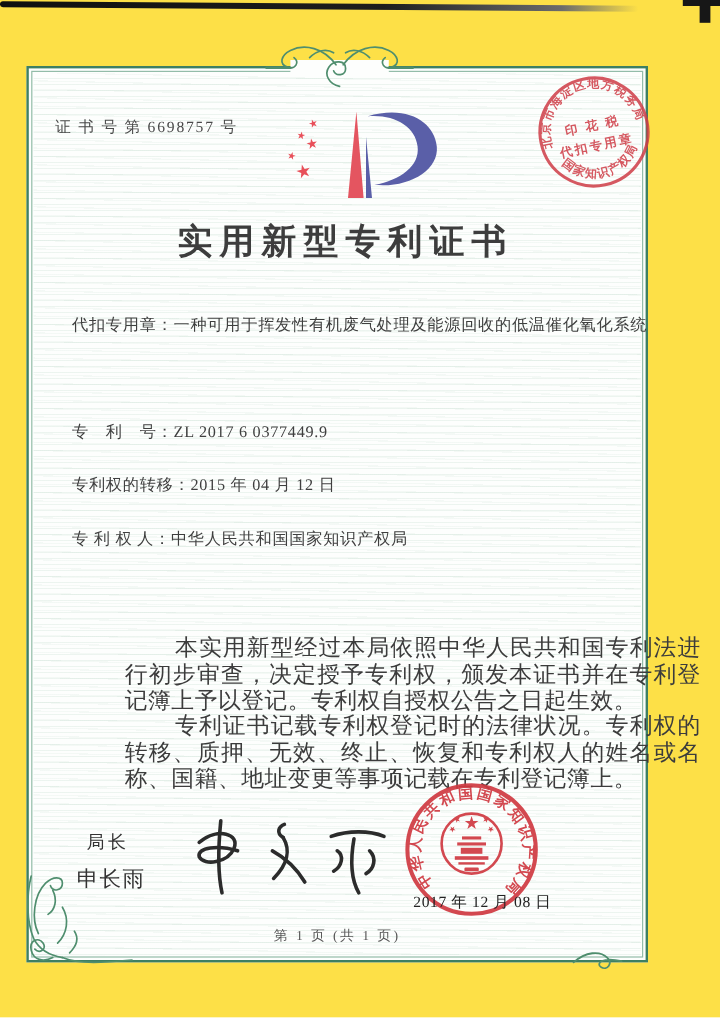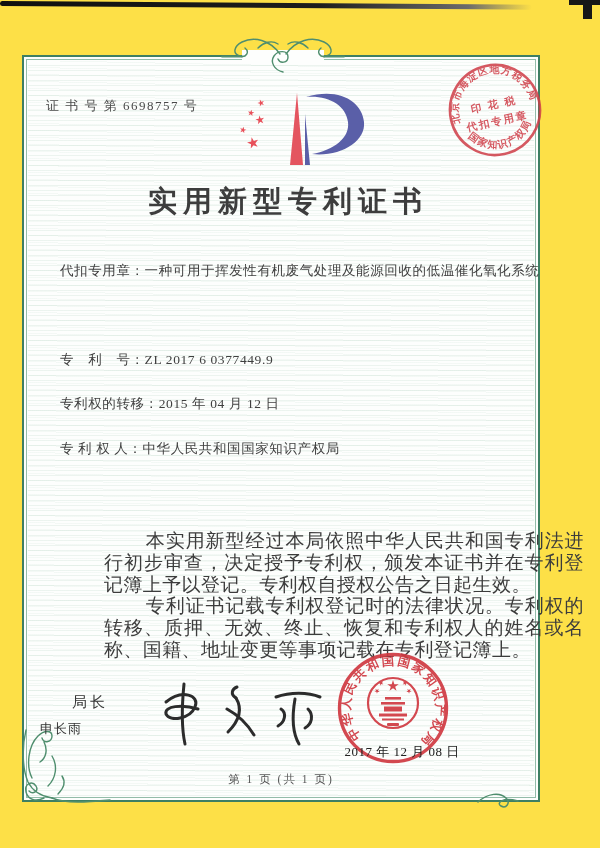--- a/index.html
+++ b/index.html
@@ -23,21 +23,21 @@
       repeating-linear-gradient(1.2deg,rgba(122,178,146,.07) 0px,rgba(122,178,146,.07) 1px,rgba(0,0,0,0) 1px,rgba(0,0,0,0) 7px);
     pointer-events:none;}
   .cert-no{position:absolute;left:46px;top:97px;font-size:13px;letter-spacing:1.5px;color:#4a4a4a;}
   .title{position:absolute;left:22px;top:182px;width:532px;text-align:center;
     font-size:29px;font-weight:600;letter-spacing:6px;color:#3d3d3d;}
   .field{position:absolute;left:60px;width:480px;font-size:13.5px;letter-spacing:.6px;color:#3f3f3f;white-space:nowrap;}
   .body-text{position:absolute;left:60px;top:530px;width:480px;font-size:19px;
     line-height:21.8px;text-align:justify;color:#3c3c3c;margin-left:44px;}
   .body-text p{margin:0;text-indent:2.2em;letter-spacing:.4px;}
   .signer-title{position:absolute;left:56px;top:693px;font-size:15px;letter-spacing:3px;color:#333;margin-left:16px;}
-  .signer-name{position:absolute;left:40px;top:720px;font-size:13px;letter-spacing:1px;color:#333;}
+  .signer-name{position:absolute;left:64px;top:720px;font-size:18px;letter-spacing:1px;color:#333;}
   .seal-date{position:absolute;left:322px;top:743px;width:160px;text-align:center;
     font-size:13px;color:#222;letter-spacing:.5px;z-index:6;}
   .footer{position:absolute;left:22px;top:772px;width:518px;text-align:center;
     font-size:11.5px;letter-spacing:2px;color:#575757;}
   svg{position:absolute;overflow:visible;}
   .stamp-svg{left:440px;top:55px;opacity:.85;}
   .seal-svg{left:330px;top:645px;opacity:.92;z-index:5;}
   .logo-svg{left:228px;top:84px;}
   .sig-svg{left:148px;top:676px;}
   .orn-top{left:218px;top:30px;}

